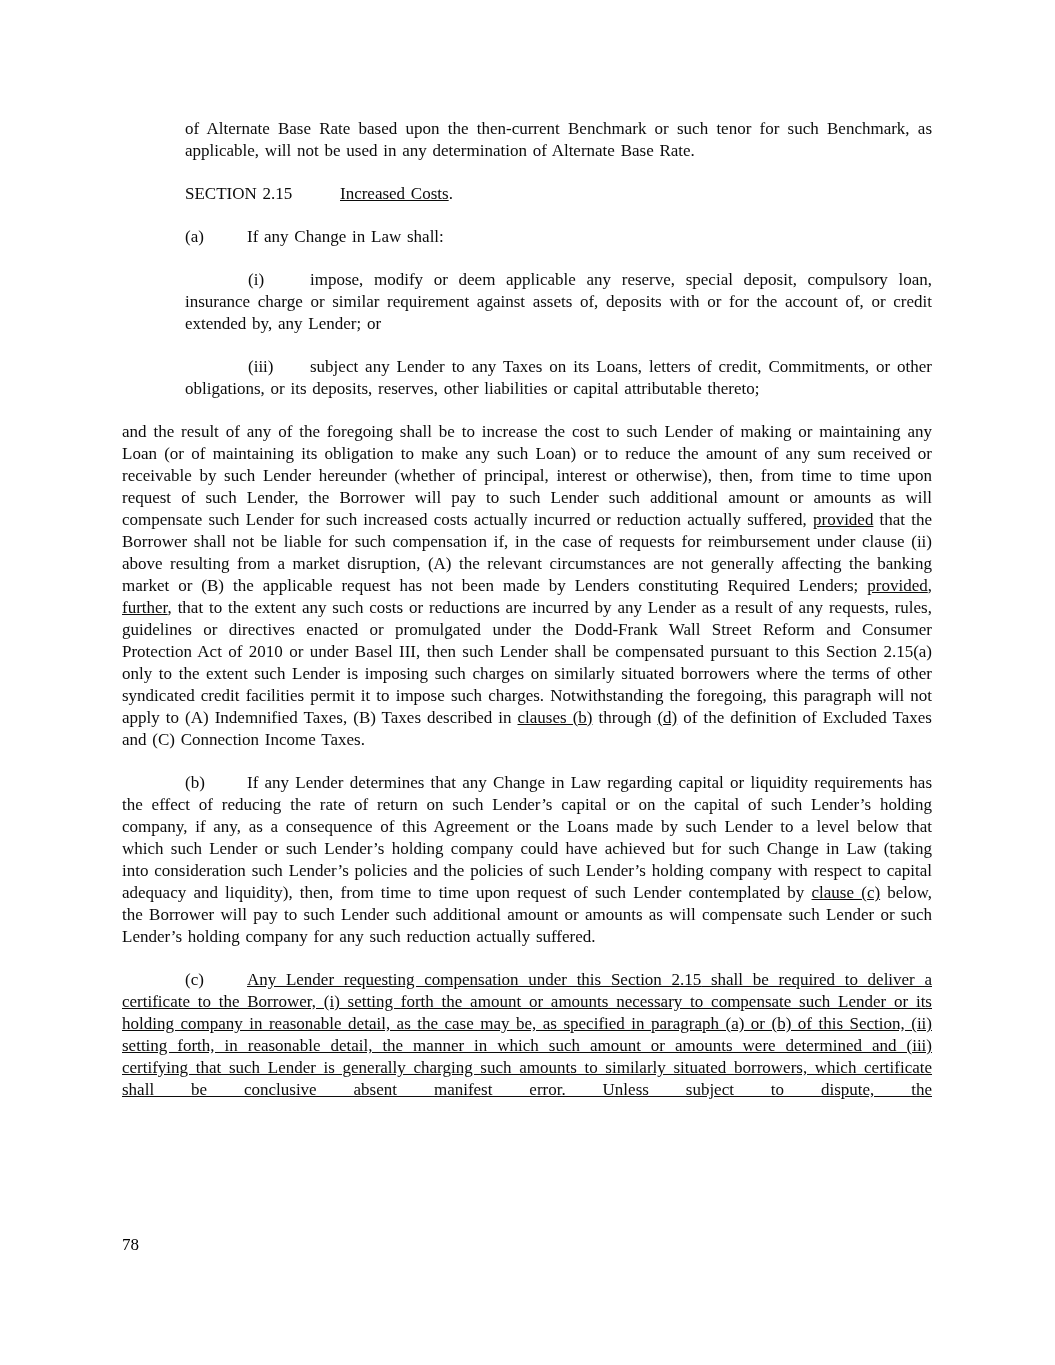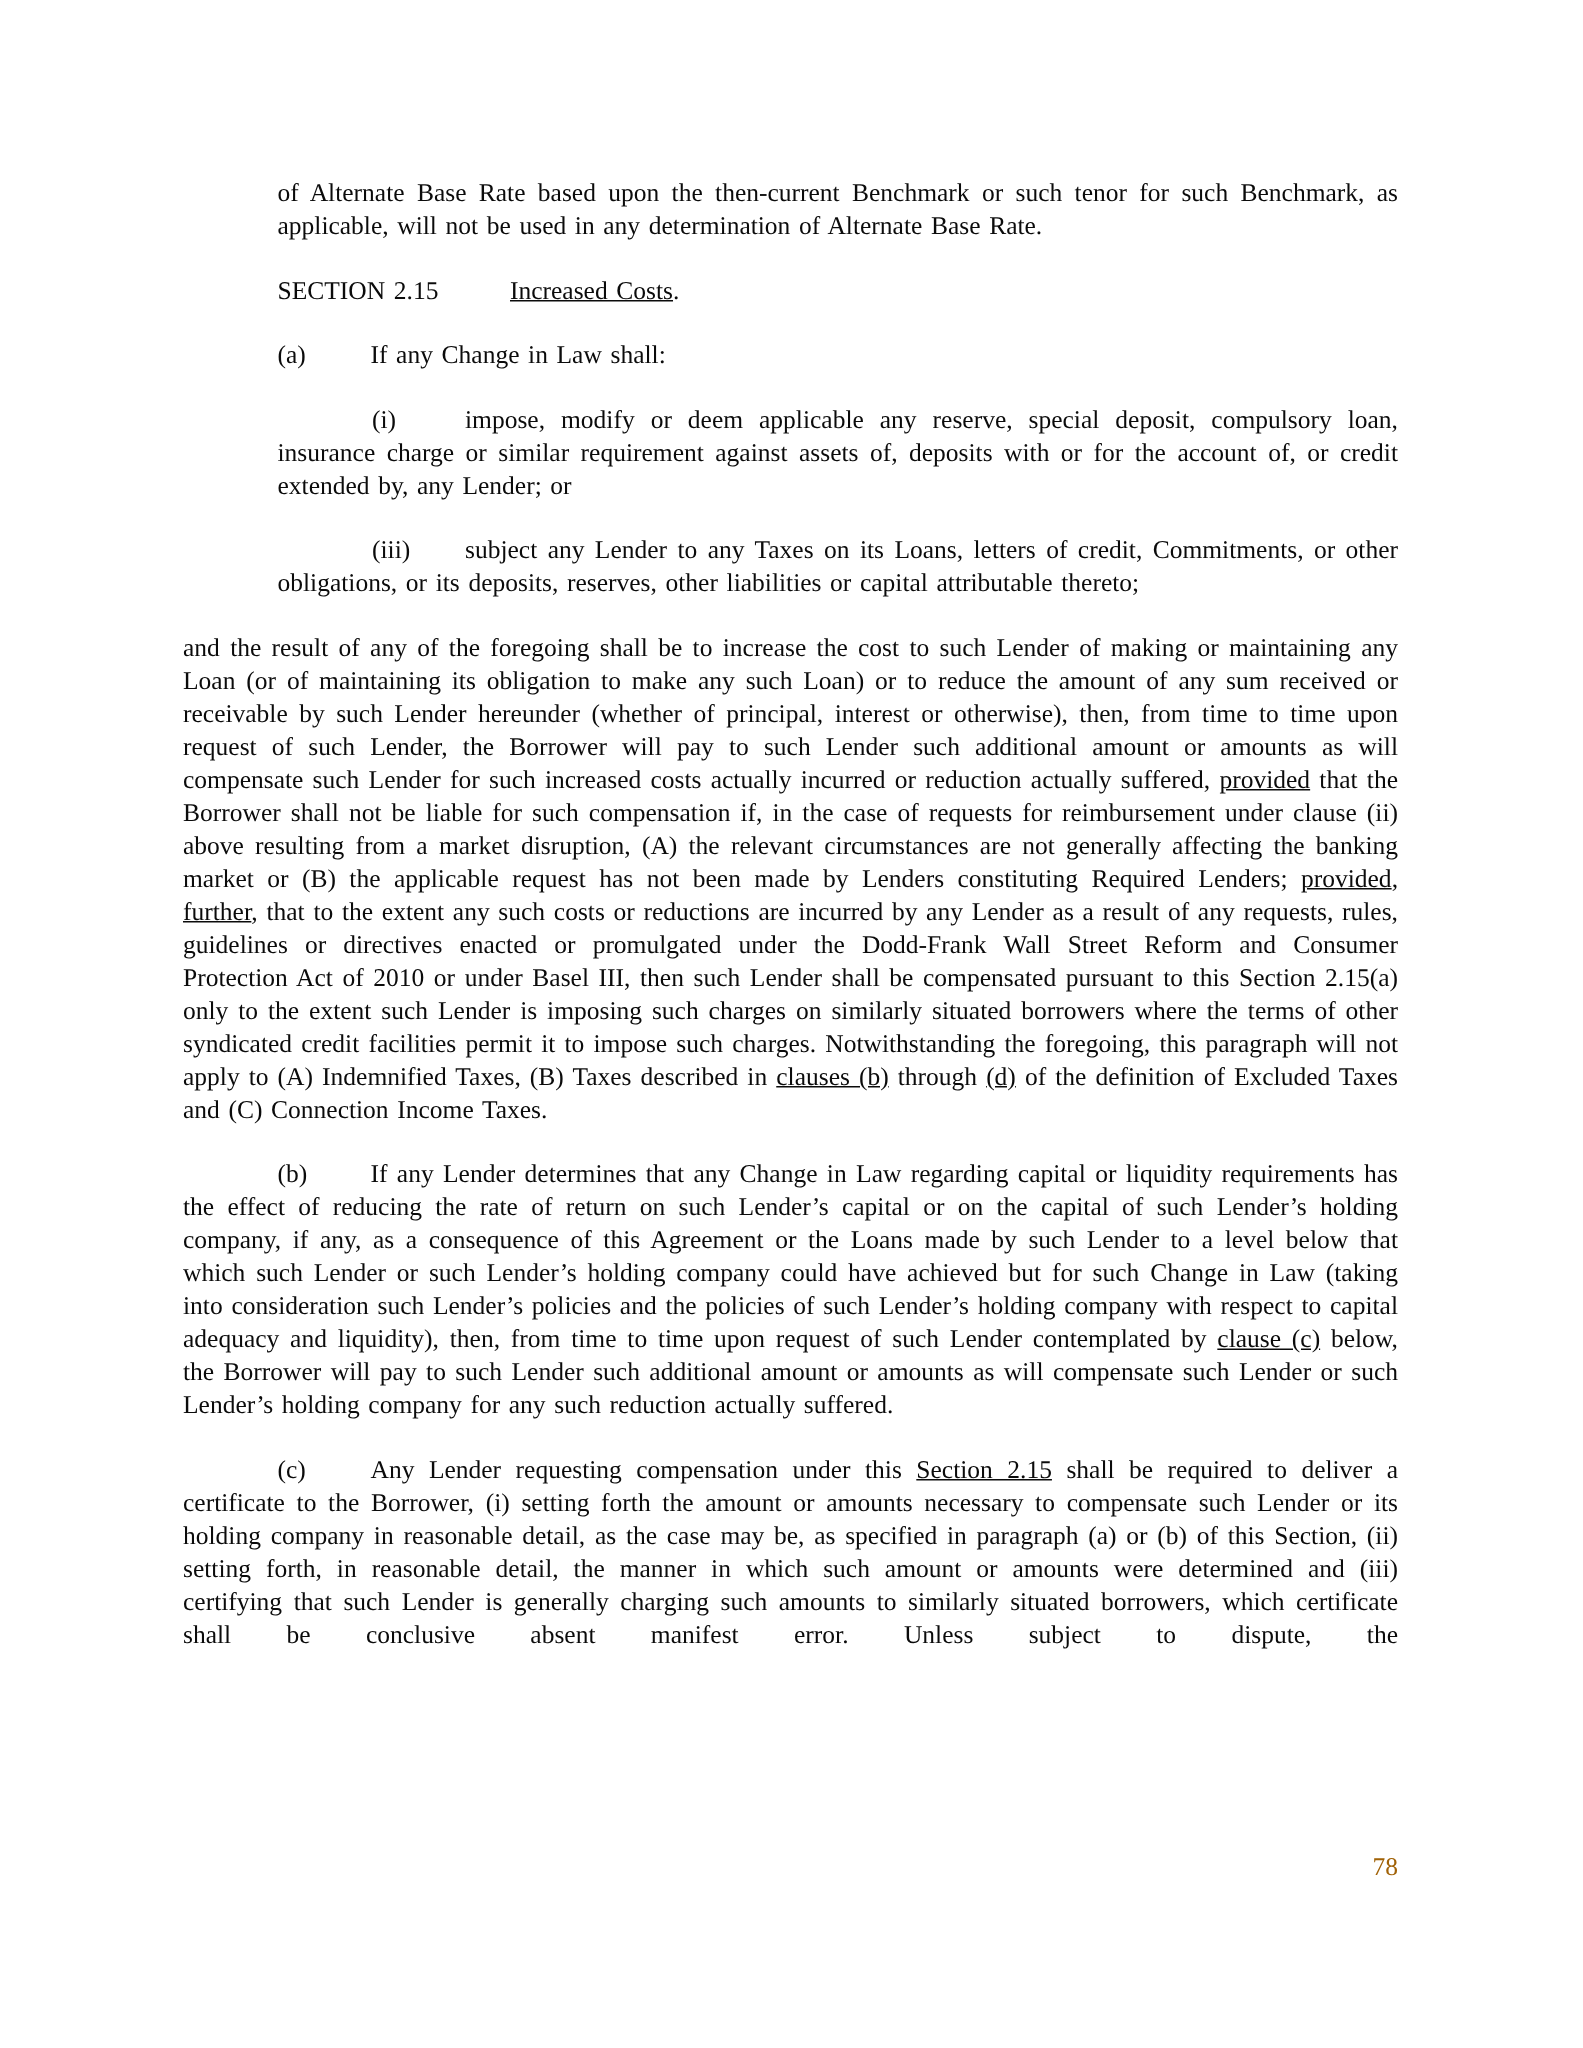--- a/index.html
+++ b/index.html
@@ -23,44 +23,44 @@
     position: absolute;
     left: 122px;
     top: 118px;
     width: 810px;
   }
   .para {
     margin: 0 0 21px 0;
     word-spacing: 1.5px;
   }
   .justify { text-align: justify; }
-  .justify-last { text-align-last: justify; }
+  .justify-last { text-align-last: justify; text-decoration: underline; }
   .block-indent { margin-left: 63px; }
   .indent { text-indent: 63px; }
   .sub { margin-left: 63px; text-indent: 63px; }
   .marker {
     display: inline-block;
     width: 62px;
     text-indent: 0;
   }
   .sec-label {
     display: inline-block;
     width: 155px;
     text-indent: 0;
   }
   .u { text-decoration: underline; }
   .page-number {
     position: absolute;
     top: 1234px;
     left: 122px;
     width: 810px;
-    text-align: right;
+    text-align: left;
     font-family: "Liberation Serif", serif;
     font-size: 17px;
-    color: #a16207;
+    color: #000000;
   }
 </style>
 </head>
 <body>
 
 <div class="page">
   <div class="content">
 
     <p class="para block-indent justify">of Alternate Base Rate based upon the then-current Benchmark or such tenor for such Benchmark, as applicable, will not be used in any determination of Alternate Base Rate.</p>
 

